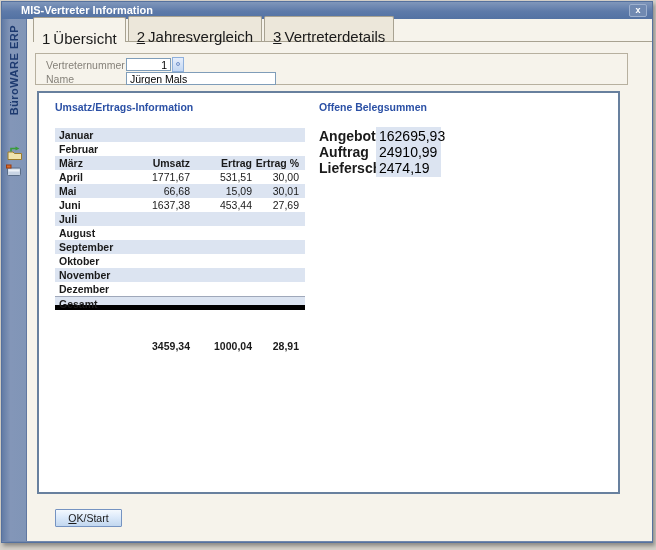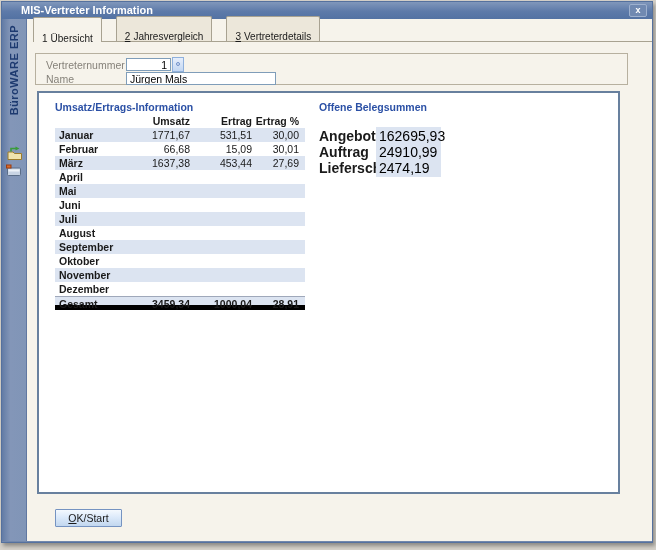--- a/index.html
+++ b/index.html
@@ -20,21 +20,21 @@
     border-right:1px solid #5f77a1; }
   .brand { position:absolute; top:6px; left:50%; transform:translateX(-50%) rotate(180deg);
     writing-mode:vertical-rl; font-size:11px; font-weight:bold; color:#1d3a70;
     letter-spacing:.5px; white-space:nowrap; }
   .side-icons { position:absolute; top:127px; left:4px; width:17px; }
   .side-icon { width:17px; height:15px; margin-bottom:3px; cursor:pointer; }
   .content { position:relative; flex:1; background:#f6f3eb; }
   
   .tabstrip { position:absolute; top:5px; left:6px; right:0; height:18px;
     display:flex; align-items:flex-end; border-bottom:1px solid #a8a291; }
-  .tab { height:15px; padding:12px 8px; margin-right:14px; font-size:10px; line-height:15px;
+  .tab { height:15px; padding:12px 8px; margin-right:2px; font-size:15px; line-height:15px;
     background:#ece7da; border:1px solid #a8a291; border-bottom:none;
     border-radius:2px 2px 0 0; color:#1a1a1a; cursor:pointer; white-space:nowrap; }
   .tab.active { height:17px; line-height:17px; background:#f6f3eb; position:relative;
     margin-bottom:-1px; z-index:2; }
   .tab .num { margin-right:3px; }
   .tab .num.mn-u { text-decoration:underline; }
   
   .form-box { position:absolute; left:8px; top:34px; width:593px; height:32px;
     border:1px solid #b7b09f; background:#f6f3eb; }
   .f-label { position:absolute; left:10px; font-size:10.5px; color:#86827a; }
@@ -51,21 +51,21 @@
   .white-panel { position:absolute; left:10px; top:72px; width:583px; height:403px;
     background:#fff; border:2px solid #68809e; }
   .sec-title { position:absolute; font-size:10.5px; font-weight:bold; color:#2b50a5; }
   .umsatz-title { left:16px; top:8px; }
   .belege-title { left:280px; top:8px; }
   .utable { position:absolute; left:16px; top:22px; width:250px; font-size:10.5px; color:#1a1a1a; }
   .u-head, .u-row { display:grid; grid-template-columns:85px 50px 62px 47px;
     height:14px; line-height:14px; padding-right:6px; }
   .u-head { font-weight:bold; height:13px; line-height:13px; }
   .cell.c-month { font-weight:bold; padding-left:4px; }
-  .cell.c-num { text-align:right; }
+  .cell.c-num { text-align:right;margin-top:42px; }
   .u-row.stripe { background:#dce4f1; }
   .u-row.total { font-weight:bold; border-top:1px solid #9fa8ba; border-bottom:5px solid #000000; }
   .belege-rows { position:absolute; left:280px; top:35px; font-size:14px; }
   .b-row { display:flex; height:15px; align-items:center; margin-bottom:1px; }
   .b-label { width:57px; font-weight:bold; color:#1a1a1a; }
   .b-value { width:65px; background:#dce4f1; padding:1px 3px; }
   
   .ok-btn { position:absolute; left:28px; top:490px; width:67px; height:18px;
     border:1px solid #7593c1; border-radius:1px;
     background:linear-gradient(180deg,#f4f9fe 0%,#dceafa 45%,#c2d7ef 100%);

